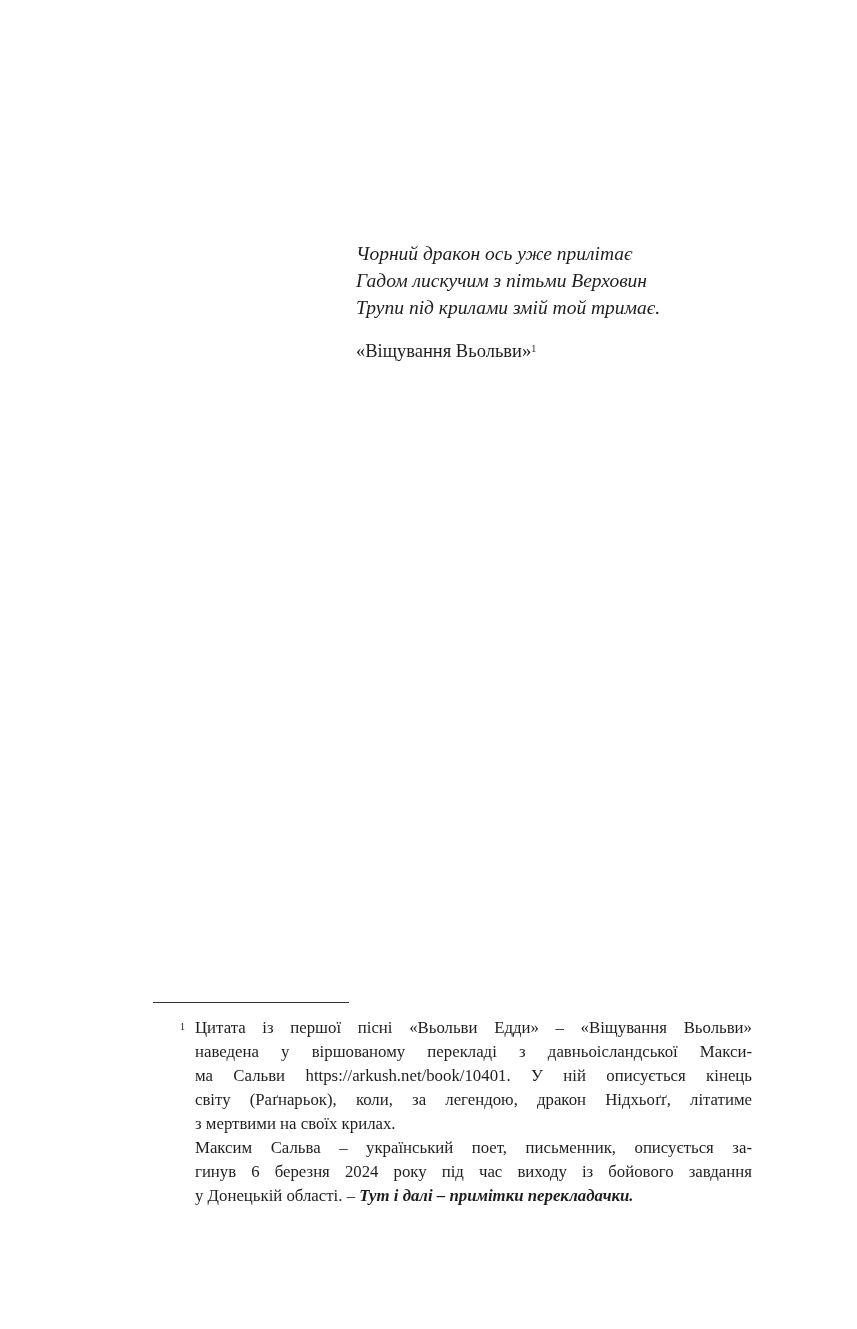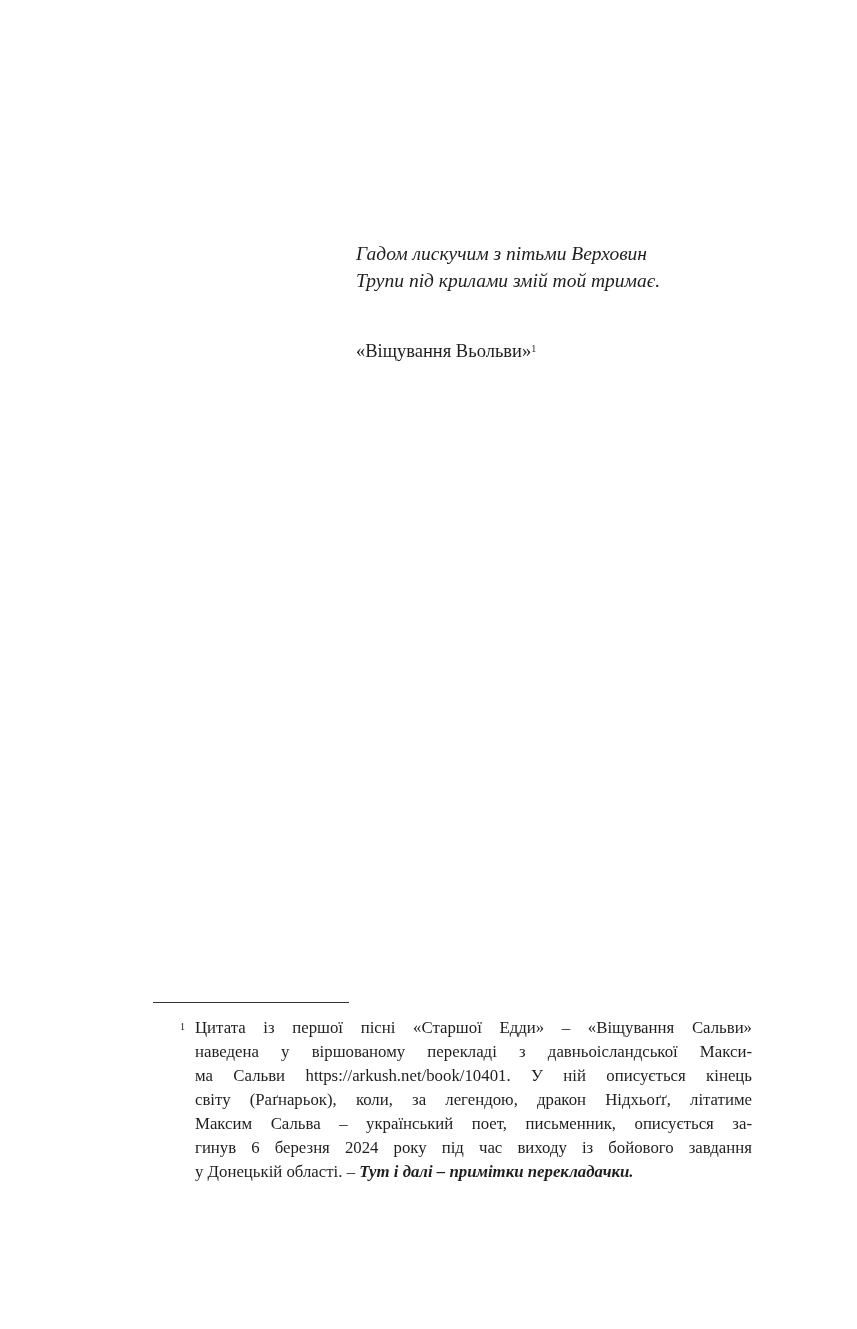--- a/index.html
+++ b/index.html
@@ -14,32 +14,34 @@
   .footnote { position: absolute; left: 180px; top: 1016px; width: 572px; font-size: 16.8px; line-height: 24px; }
   .fn-mark { position: absolute; left: 0; top: -1px; font-size: 10px; }
   .fn-line { display: block; margin-left: 15px; white-space: nowrap; text-align: justify; text-align-last: justify; }
   .fn-line.last { text-align-last: left; }
   .italic { font-style: italic; font-weight: bold; }
 </style>
 </head>
 <body>
 
 <div class="epigraph">
+  <div class="verse-line">Чорний дракон ось уже прилітає</div>
   <div class="verse-line">Гадом лискучим з пітьми Верховин</div>
   <div class="verse-line">Трупи під крилами змій той тримає.</div>
 </div>
 
 <div class="attribution">
   <span>«Віщування Вьольви»</span><sup>1</sup>
 </div>
 
 <div class="rule"></div>
 
 <div class="footnote">
   <span class="fn-mark">1</span>
-  <span class="fn-line">Цитата із першої пісні «Старшої Едди» – «Віщування Сальви»</span>
+  <span class="fn-line">Цитата із першої пісні «Вьольви Едди» – «Віщування Вьольви»</span>
   <span class="fn-line">наведена у віршованому перекладі з давньоісландської Макси-</span>
   <span class="fn-line">ма Сальви https://arkush.net/book/10401. У ній описується кінець</span>
   <span class="fn-line">світу (Раґнарьок), коли, за легендою, дракон Нідхьоґґ, літатиме</span>
+  <span class="fn-line last">з мертвими на своїх крилах.</span>
   <span class="fn-line">Максим Сальва – український поет, письменник, описується за-</span>
   <span class="fn-line">гинув 6 березня 2024 року під час виходу із бойового завдання</span>
   <span class="fn-line last"><span>у Донецькій області. – </span><span class="italic">Тут і далі – примітки перекладачки.</span></span>
 </div>
 
 </body></html>

